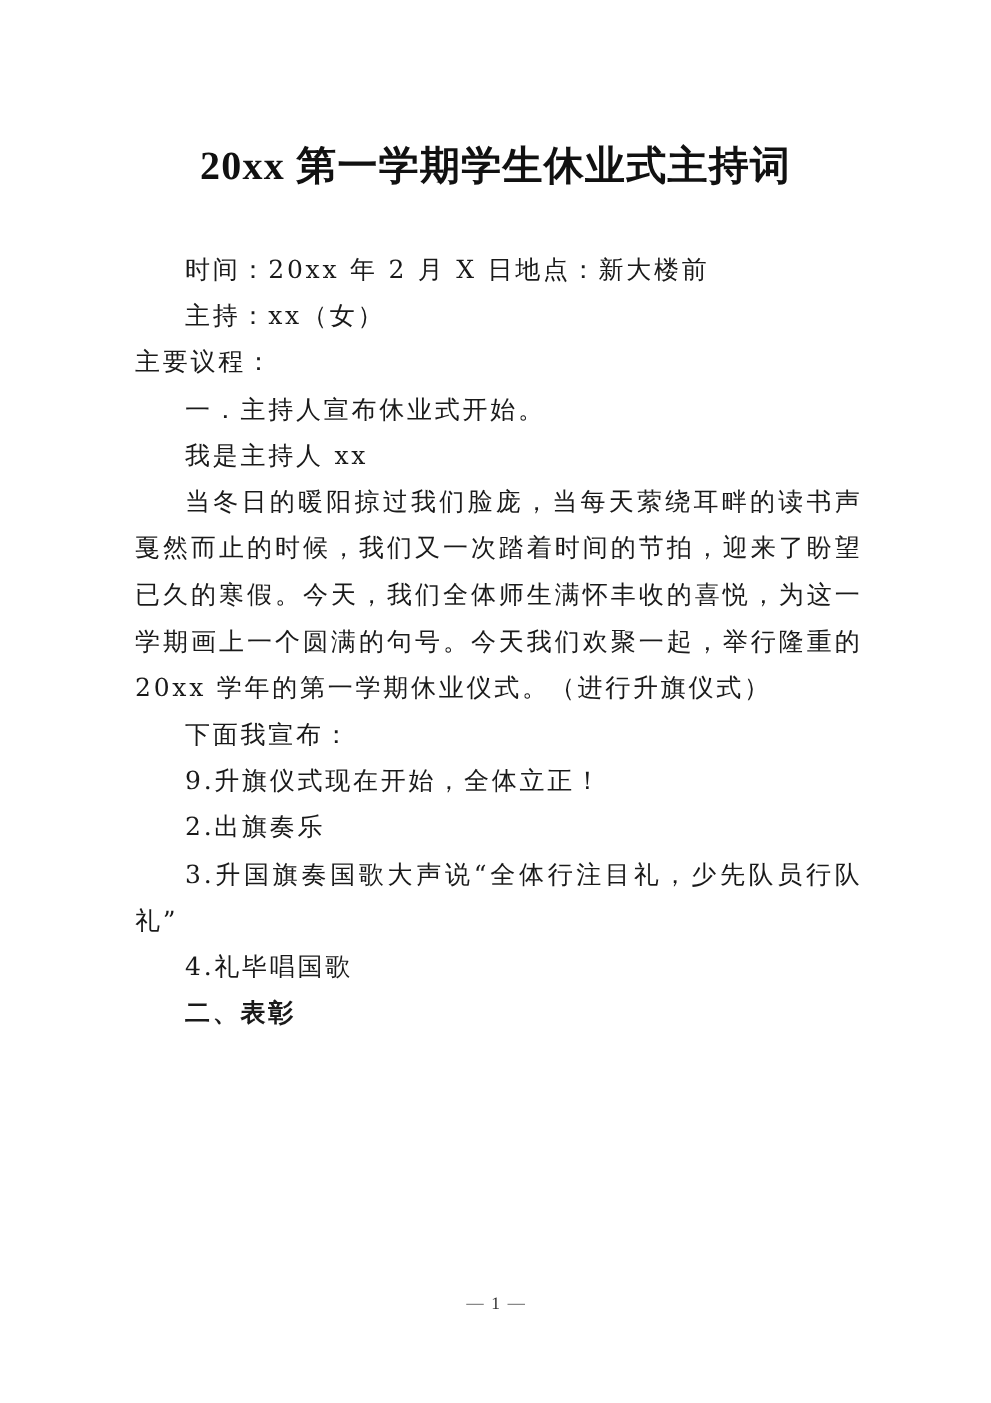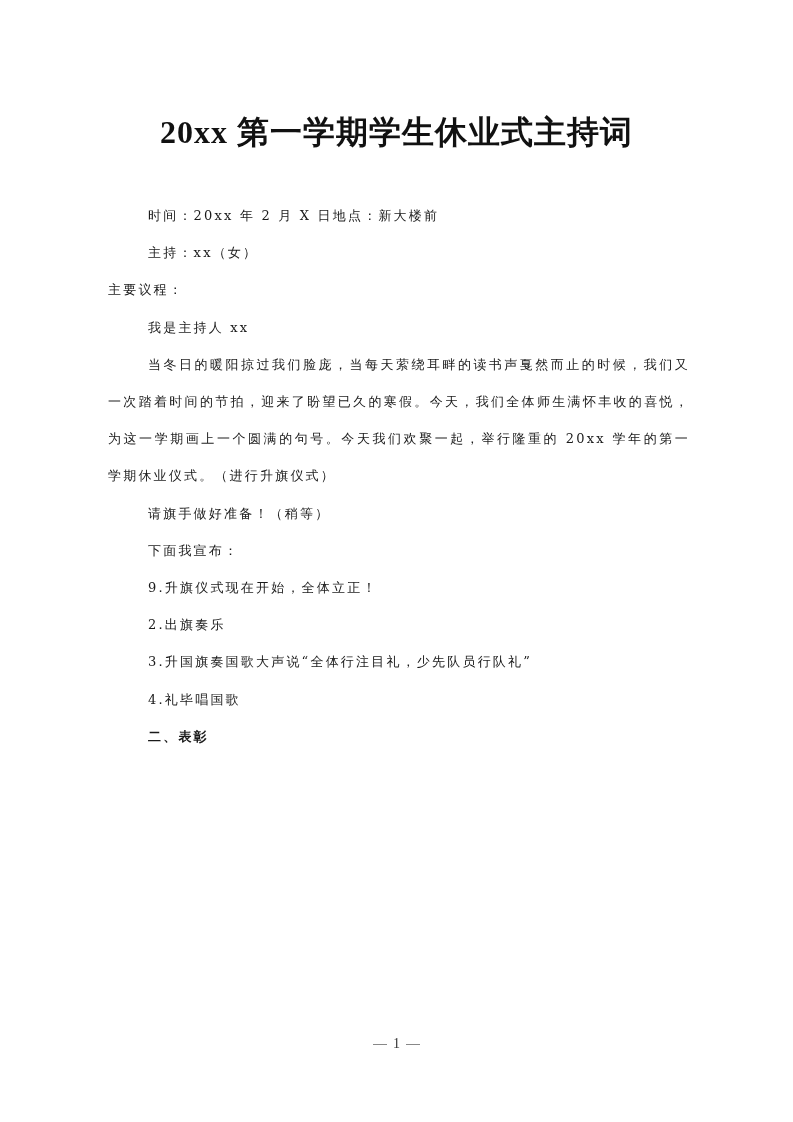--- a/index.html
+++ b/index.html
@@ -33,21 +33,21 @@
       font-size: 32px;
       line-height: 44px;
       color: #111;
       letter-spacing: 1px;
     }
     .body {
       position: absolute;
       top: 197px;
       left: 108px;
       width: 582px;
-      font-size: 13px;
+      font-size: 20px;
       line-height: 37.2px;
       letter-spacing: 2.2px;
       text-align: justify;
     }
     .body p {
       margin: 0;
       padding: 0;
     }
     .indent { text-indent: 40px; }
     .noindent { text-indent: 0; }
@@ -74,23 +74,23 @@
 </head>
 <body>
 
 <div class="page">
   <div class="title">20xx 第一学期学生休业式主持词</div>
 
   <div class="body">
     <p class="indent">时间：20xx 年 2 月 X 日地点：新大楼前</p>
     <p class="indent">主持：xx（女）</p>
     <p class="noindent">主要议程：</p>
+    <p class="indent">一．主持人宣布休业式开始。</p>
     <p class="indent">我是主持人 xx</p>
     <p class="indent">当冬日的暖阳掠过我们脸庞，当每天萦绕耳畔的读书声戛然而止的时候，我们又一次踏着时间的节拍，迎来了盼望已久的寒假。今天，我们全体师生满怀丰收的喜悦，为这一学期画上一个圆满的句号。今天我们欢聚一起，举行隆重的 20xx 学年的第一学期休业仪式。（进行升旗仪式）</p>
-    <p class="indent">请旗手做好准备！（稍等）</p>
     <p class="indent">下面我宣布：</p>
     <p class="indent">9.升旗仪式现在开始，全体立正！</p>
     <p class="indent">2.出旗奏乐</p>
     <p class="indent">3.升国旗奏国歌大声说“全体行注目礼，少先队员行队礼”</p>
     <p class="indent">4.礼毕唱国歌</p>
     <p class="indent bold">二、表彰</p>
   </div>
 
   <div class="footer">
     <span class="dash"></span><span>1</span><span class="dash"></span>

